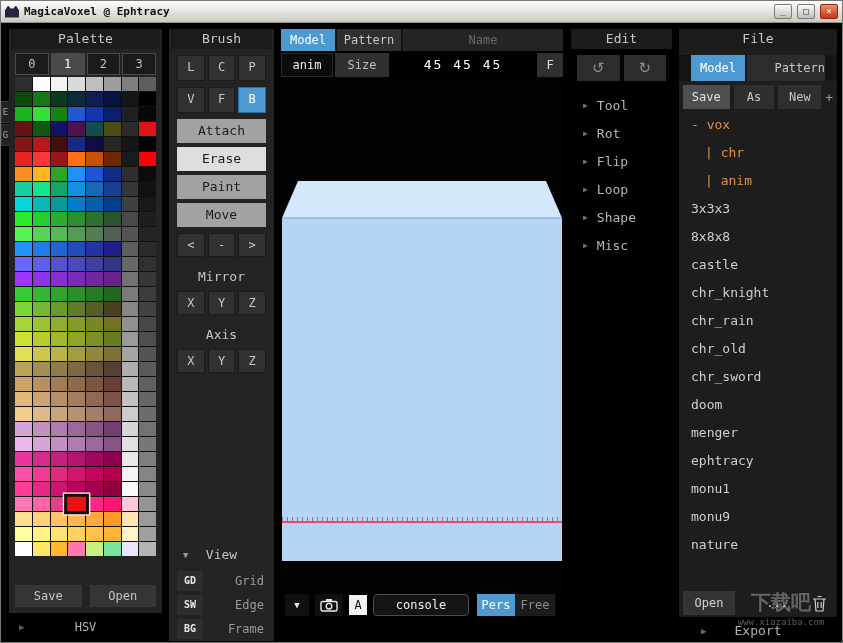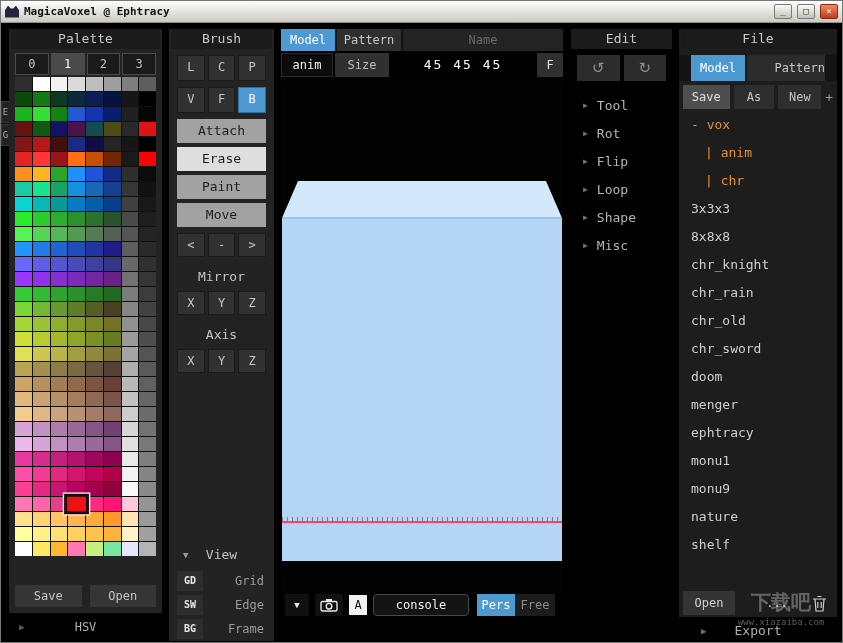--- a/index.html
+++ b/index.html
@@ -559,35 +559,35 @@
         <div id="file-tab-pattern">Pattern</div>
       </div>
       <div id="file-actions">
         <div id="file-save">Save</div>
         <div id="file-as">As</div>
         <div id="file-new">New</div>
         <div id="file-add">+</div>
       </div>
       <div id="file-list">
           <div class="file-row root">- vox</div>
+          <div class="file-row child">| chr</div>
           <div class="file-row child">| anim</div>
-          <div class="file-row child">| chr</div>
           <div class="file-row item">3x3x3</div>
           <div class="file-row item">8x8x8</div>
+          <div class="file-row item">castle</div>
           <div class="file-row item">chr_knight</div>
           <div class="file-row item">chr_rain</div>
           <div class="file-row item">chr_old</div>
           <div class="file-row item">chr_sword</div>
           <div class="file-row item">doom</div>
           <div class="file-row item">menger</div>
           <div class="file-row item">ephtracy</div>
           <div class="file-row item">monu1</div>
           <div class="file-row item">monu9</div>
           <div class="file-row item">nature</div>
-          <div class="file-row item">shelf</div>
         </div>
       <div id="file-bottom">
         <div id="open-btn">Open</div>
         <div id="more-btn">...</div>
         <div id="trash-btn">
           <svg width="15" height="17" viewBox="0 0 15 17">
             <path d="M1 4h13M5.5 1.5h4M3 4l1 12h7l1-12M5.8 7v6M9.2 7v6" stroke="#cfcfcf" stroke-width="1.2" fill="none"></path>
           </svg>
         </div>
       </div>

